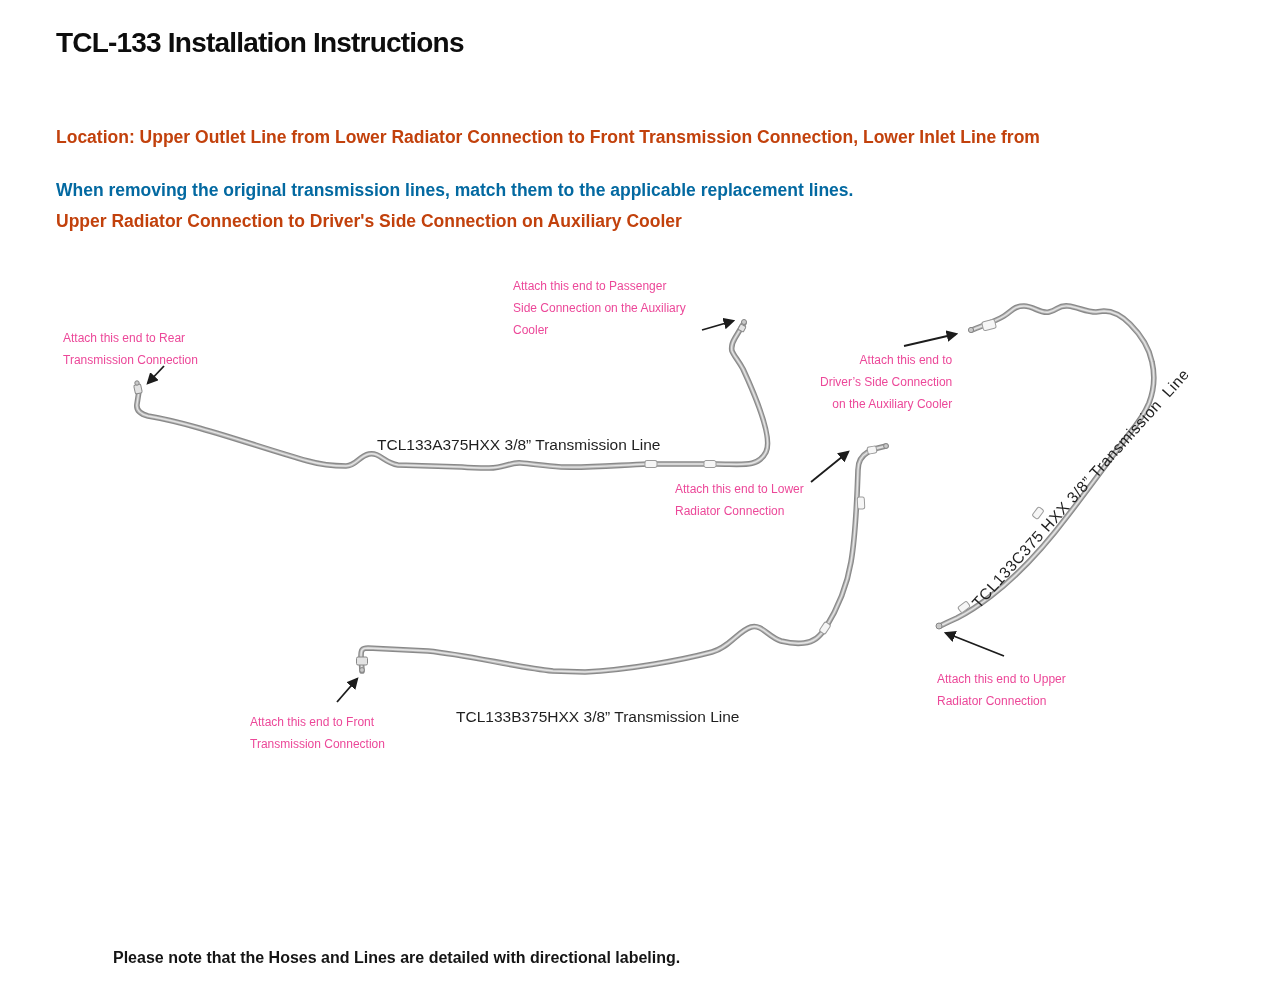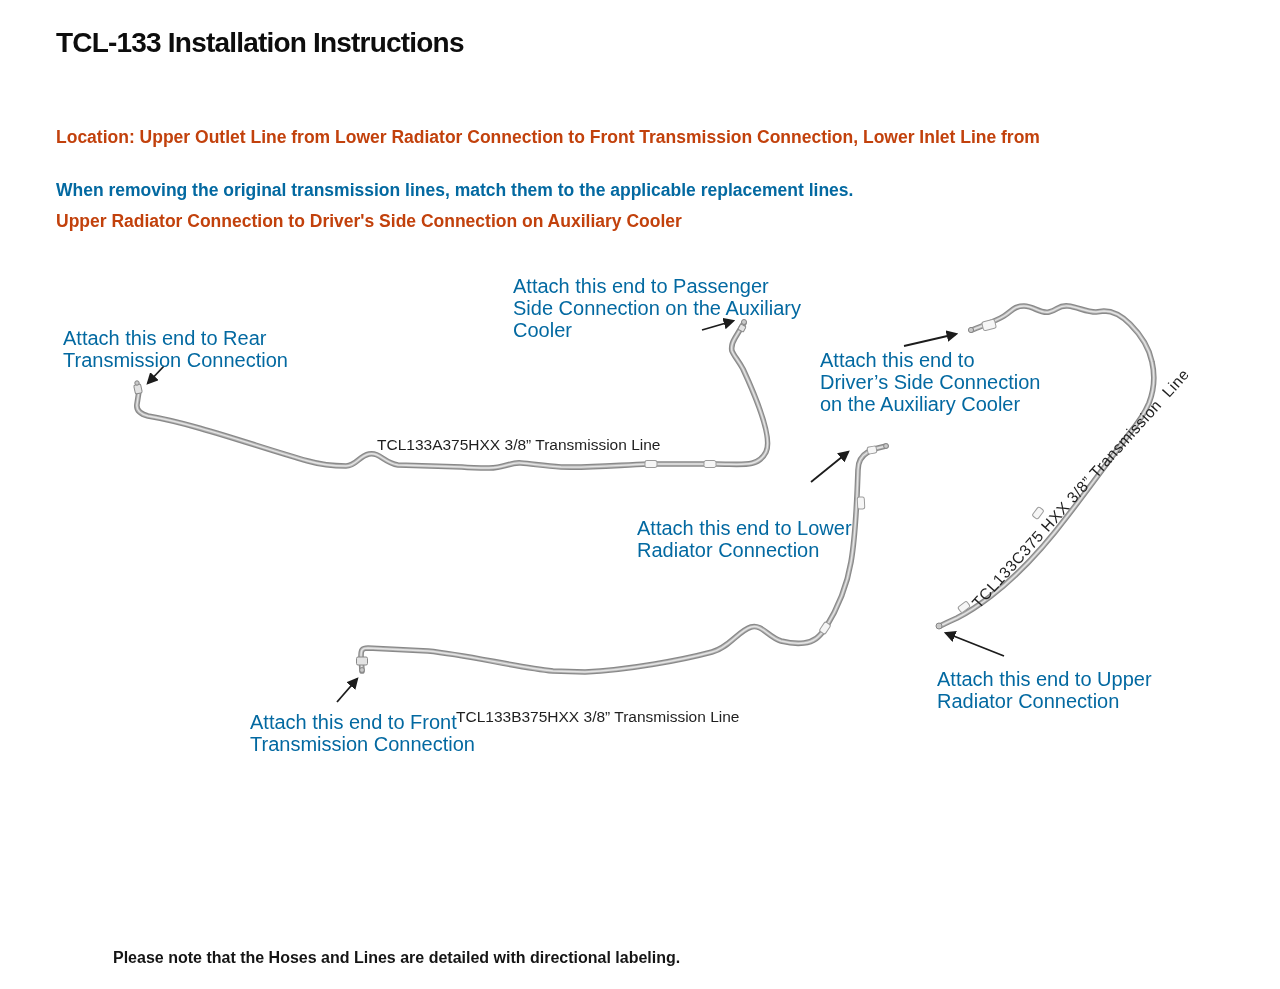--- a/index.html
+++ b/index.html
@@ -1,21 +1,21 @@
 <!DOCTYPE html>
 <html><head>
 <meta charset="utf-8">
 <style>
   html,body{margin:0;padding:0;background:#ffffff;}
   body{width:1280px;height:989px;position:relative;font-family:"Liberation Sans",sans-serif;color:#1a1a1a;overflow:hidden;}
   .abs{position:absolute;}
   .page-title{left:56px;top:27px;font-size:28px;font-weight:700;letter-spacing:-0.8px;color:#0d0d0d;white-space:pre;text-align:center;}
   .location{left:56px;top:67px;font-size:17.5px;font-weight:700;line-height:28px;color:#c2410c;white-space:pre;}
   .removal{left:56px;top:180px;font-size:17.5px;font-weight:700;color:#0369a1;white-space:pre;}
-  .callout{font-size:20px;line-height:22px;color:#0369a1;white-space:pre;}
+  .callout{font-size:12px;line-height:22px;color:#ec4899;white-space:pre;}
   .part-label{font-size:15.5px;color:#1f1f1f;white-space:pre;}
   .part-label-c{left:982px;top:594px;transform-origin:0 100%;transform:rotate(-48deg);letter-spacing:0.6px;}
   .footer{left:113px;top:900px;font-size:16px;font-weight:700;line-height:23px;color:#151515;white-space:pre;}
   svg.diagram-svg{position:absolute;left:0;top:0;width:1280px;height:989px;}
   .tube-outer{fill:none;stroke:#898989;stroke-width:5.6;stroke-linecap:round;stroke-linejoin:round;}
   .tube-mid{fill:none;stroke:#b5b5b5;stroke-width:3.2;stroke-linecap:round;stroke-linejoin:round;}
   .tube-hi{fill:none;stroke:#e4e4e4;stroke-width:1.4;stroke-linecap:round;stroke-linejoin:round;}
   .sleeve{fill:#f6f6f6;stroke:#9b9b9b;stroke-width:1;}
   .nut{fill:#e3e3e3;stroke:#8a8a8a;stroke-width:1;}
   .nub{fill:#c9c9c9;stroke:#858585;stroke-width:1;}
@@ -86,24 +86,24 @@
         <line class="arrow" x1="337" y1="702" x2="357" y2="679" marker-end="url(#ah)"></line>
         <line class="arrow" x1="1004" y1="656" x2="946" y2="633" marker-end="url(#ah)"></line>
       </g>
     </svg>
 
     <div class="abs callout" style="left:63px;top:327px;">Attach this end to Rear
 Transmission Connection</div>
     <div class="abs callout" style="left:513px;top:275px;">Attach this end to Passenger
 Side Connection on the Auxiliary
 Cooler</div>
-    <div class="abs callout" style="left:820px;top:349px;">Attach this end to
+    <div class="abs callout" style="left:820px;top:349px;text-align:right;">Attach this end to
 Driver’s Side Connection
 on the Auxiliary Cooler</div>
-    <div class="abs callout" style="left:637px;top:478px;margin-top:39px;">Attach this end to Lower
+    <div class="abs callout" style="left:675px;top:478px;">Attach this end to Lower
 Radiator Connection</div>
     <div class="abs callout" style="left:250px;top:711px;">Attach this end to Front
 Transmission Connection</div>
     <div class="abs callout" style="left:937px;top:668px;">Attach this end to Upper
 Radiator Connection</div>
 
     <div class="abs part-label" style="left:377px;top:436px;">TCL133A375HXX 3/8” Transmission Line</div>
     <div class="abs part-label" style="left:456px;top:676px;margin-top:32px;">TCL133B375HXX 3/8” Transmission Line</div>
     <div class="abs part-label part-label-c">TCL133C375 HXX 3/8” Transmission  Line</div>
   </div>

